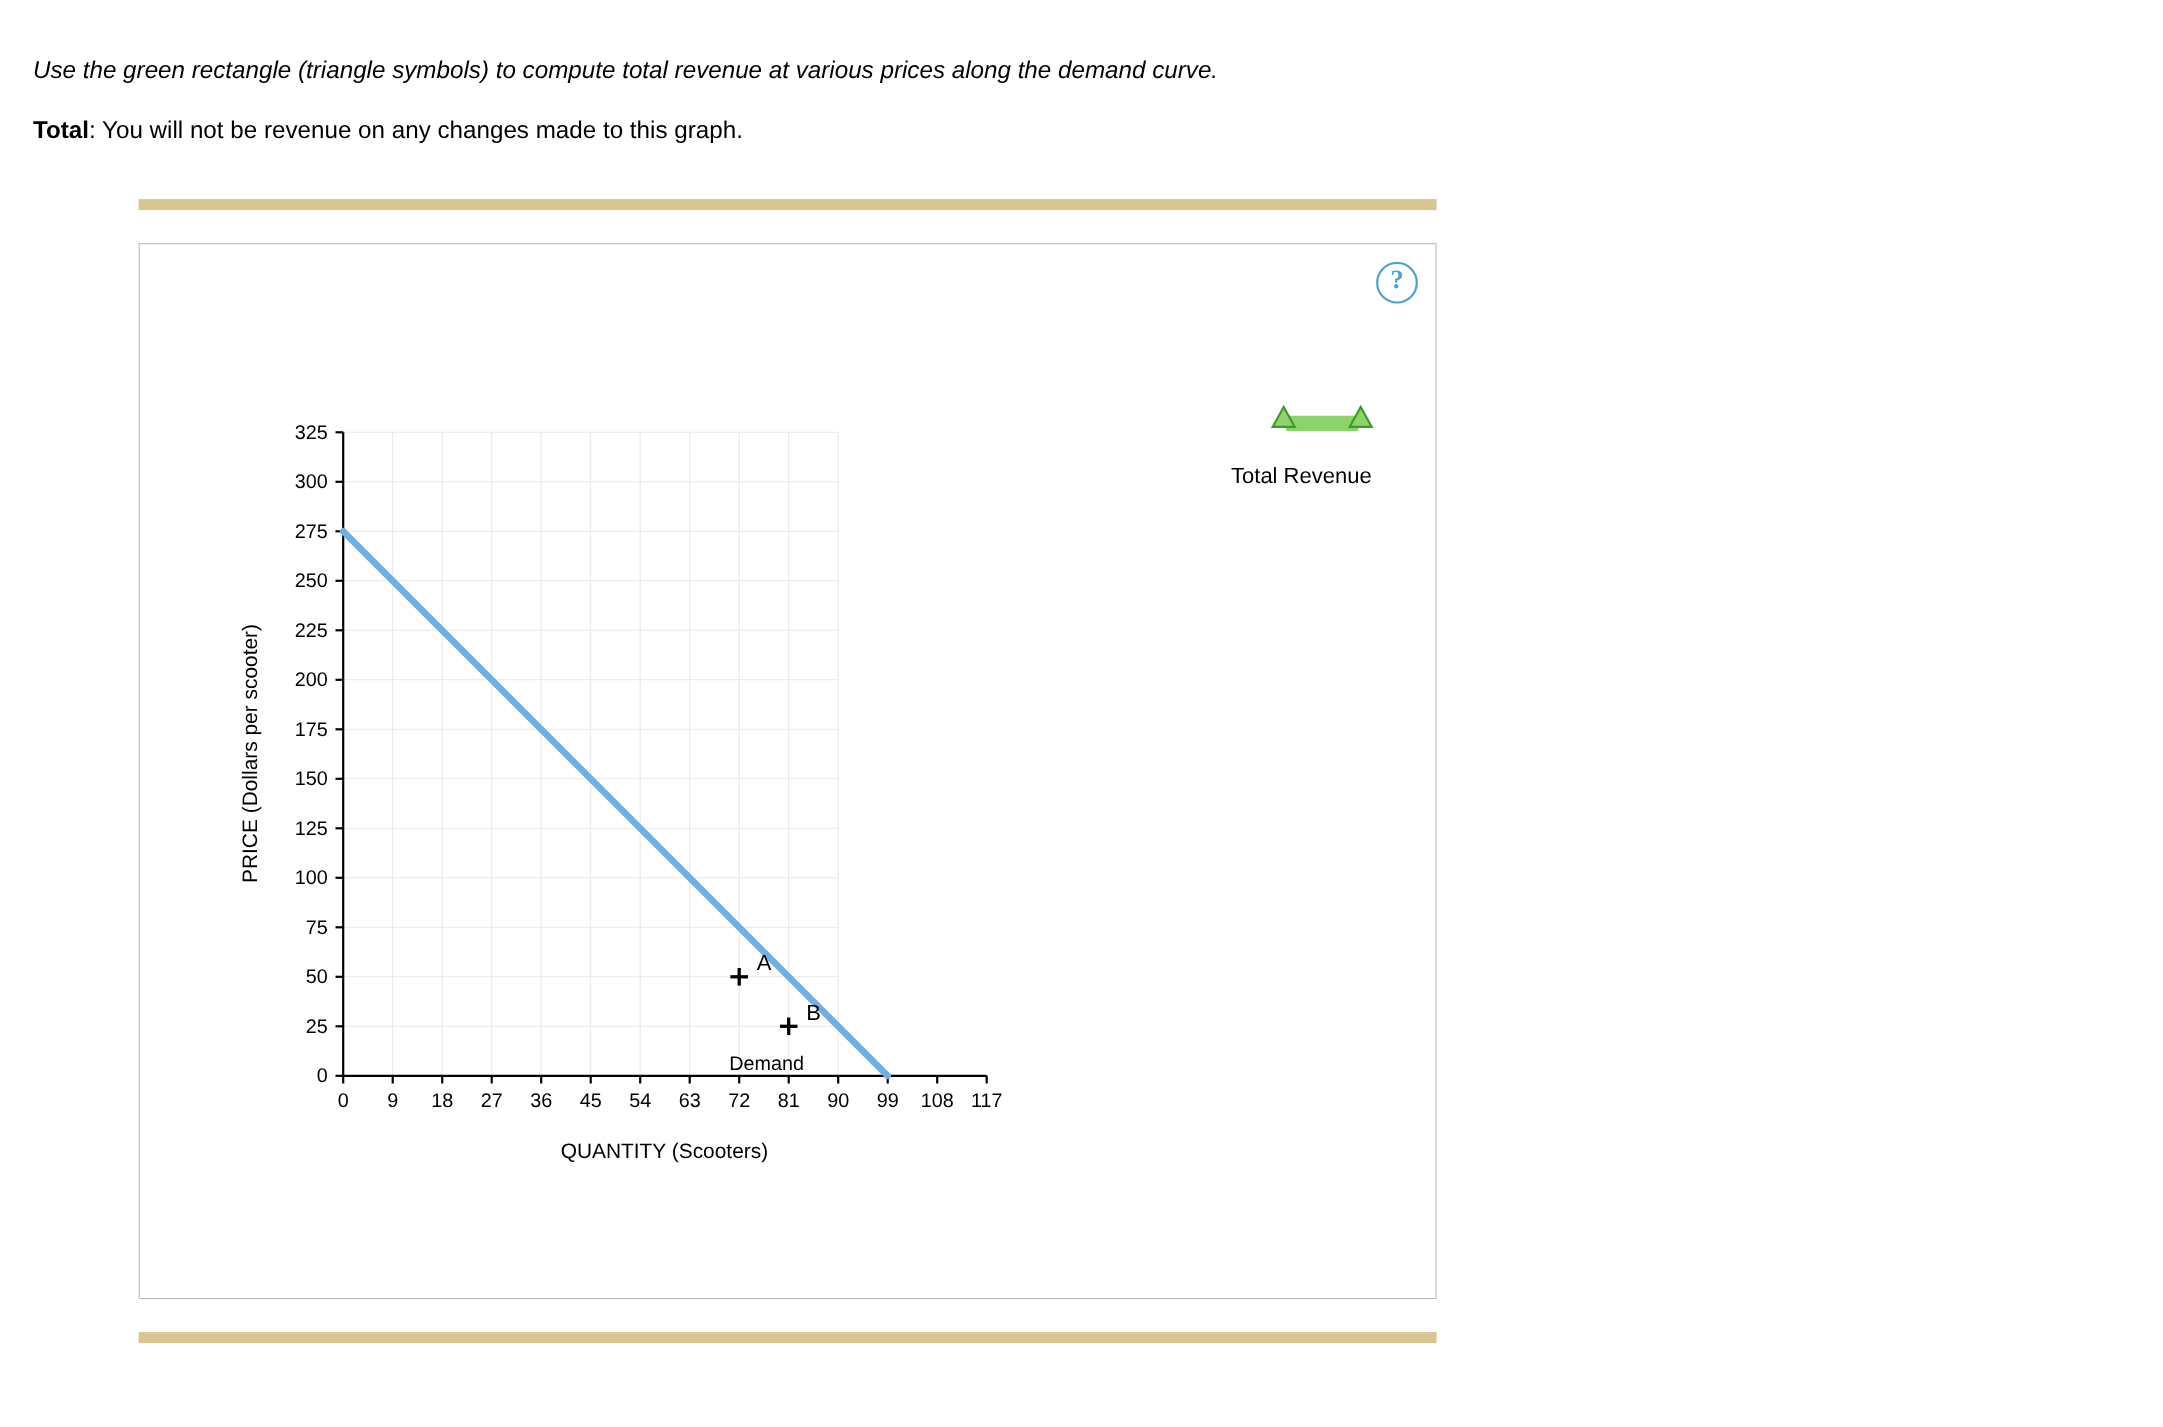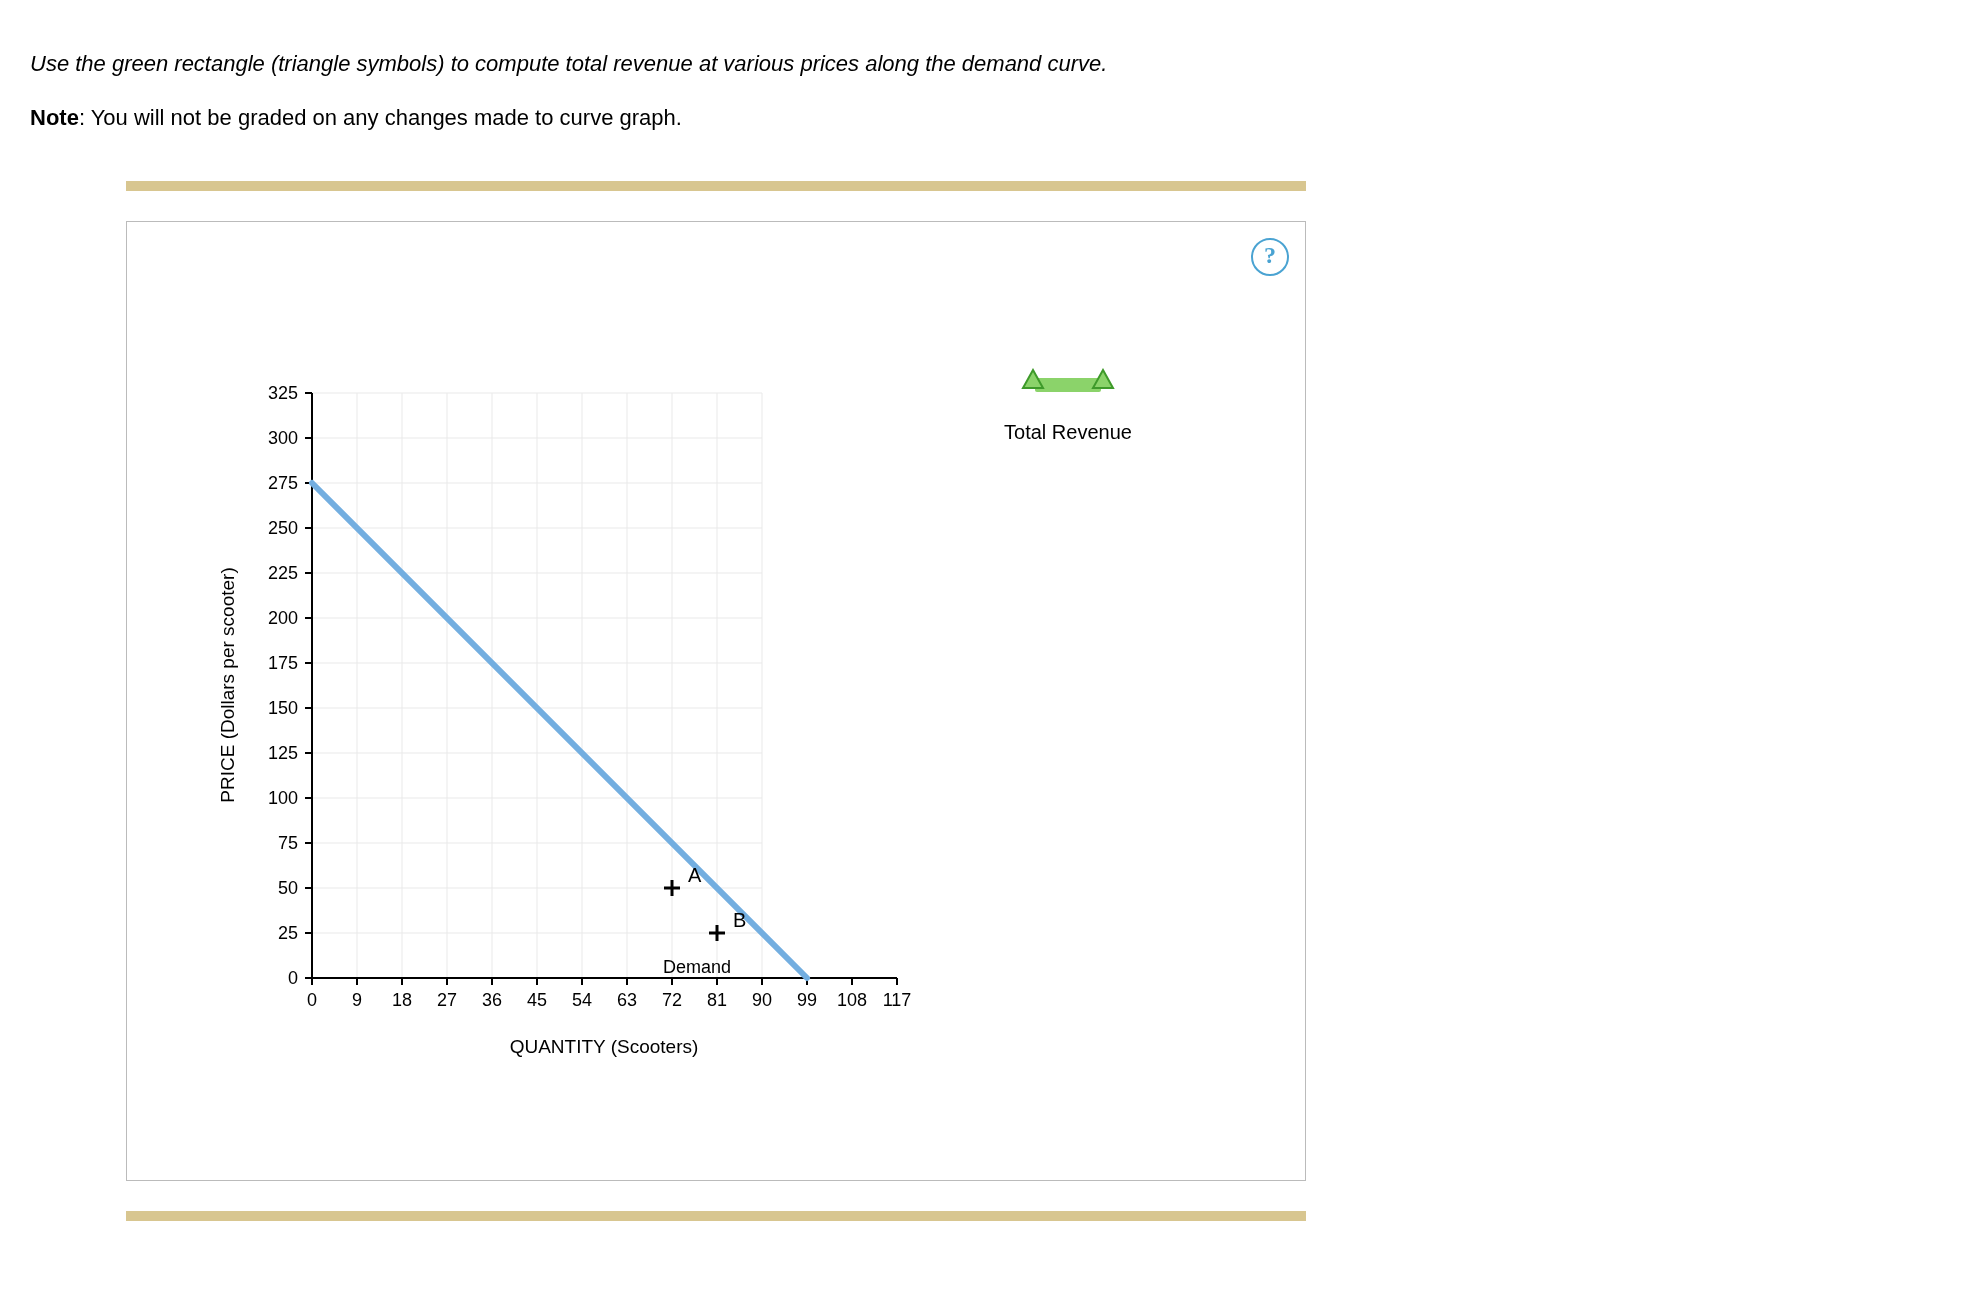--- a/index.html
+++ b/index.html
@@ -79,24 +79,24 @@
   .axis line, .axis path { stroke: #000; stroke-width: 2; }
   .tick-label { font-size: 18px; font-family: Arial, sans-serif; }
   .demand-line { stroke: #73aee0; stroke-width: 6; stroke-linecap: round; }
   .demand-label { font-size: 18px; font-family: Arial, sans-serif; fill:#000; }
   .axis-title { font-size: 19px; font-family: Arial, sans-serif; }
   .point-cross line { stroke: #000; stroke-width: 3; }
   .point-label { font-size: 20px; font-family: Arial, sans-serif; }
 
   .legend {
     position: absolute;
-    left: 811px;
+    left: 860px;
     top: 150px;
     width: 260px;
-    text-align: center;
+    text-align: right;
     font-size: 20px;
     font-family: Arial, sans-serif;
   }
   .legend .swatch {
     display: inline-block;
     position: relative;
     width: 90px;
     height: 26px;
     margin-bottom: 18px;
   }
@@ -112,21 +112,21 @@
   .tri { fill:#8bd36a; stroke:#3e9a2a; stroke-width:2; }
 </style>
 </head>
 <body>
 
 <div class="page">
 
   <p class="instruction">Use the green rectangle (triangle symbols) to compute total revenue at various prices along the demand curve.</p>
 
   <p class="note">
-    <b>Note</b><span>: You will not be graded on any changes made to curve graph.</span>
+    <b>Total</b><span>: You will not be revenue on any changes made to this graph.</span>
   </p>
 
   <div class="gold-bar"></div>
 
   <div class="panel-wrap">
 
     <div class="help-btn">?</div>
 
     <div class="legend">
       <div class="swatch">

